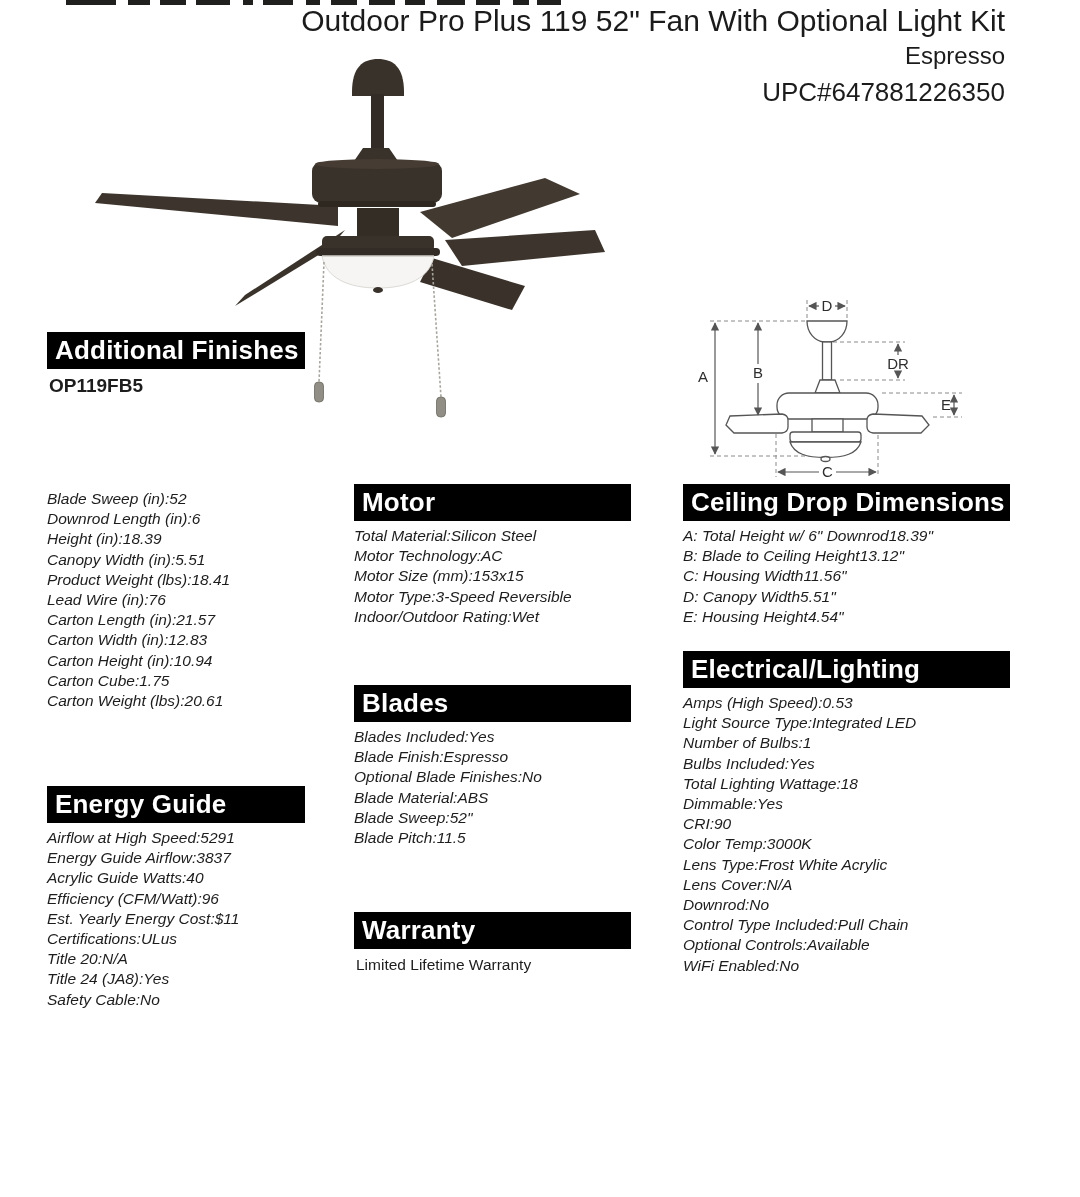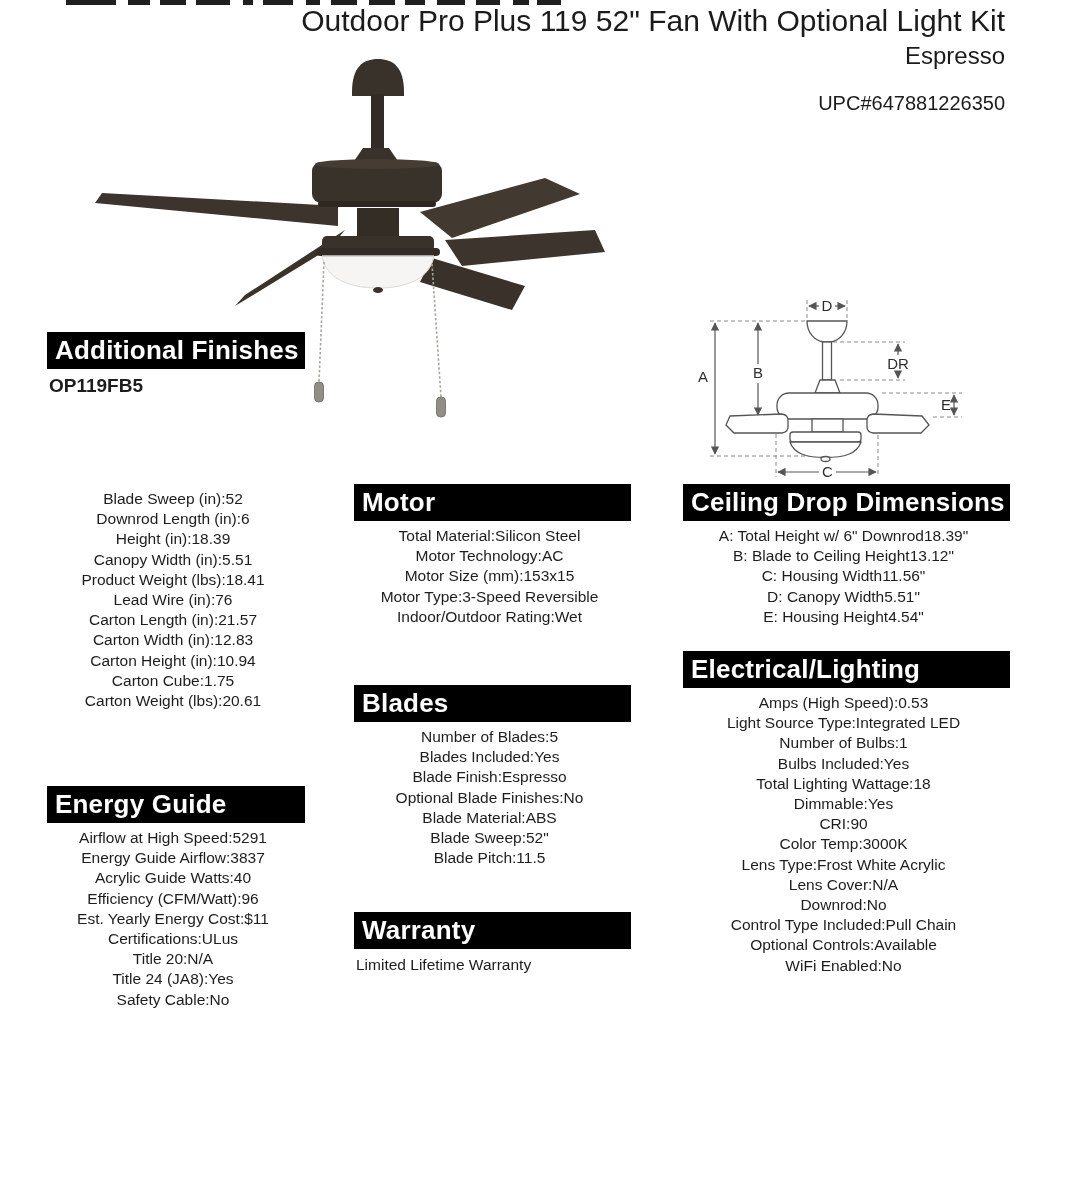--- a/index.html
+++ b/index.html
@@ -8,30 +8,30 @@
     position:relative; width:1080px; height:1197px; background:#fff;
     font-family:"Liberation Sans","DejaVu Sans",sans-serif; overflow:hidden; color:#1d1d1d;
   }
   
   .crop-marks { position:absolute; left:0; top:0; width:700px; height:6px; }
   .crop-marks i { position:absolute; top:0; height:5px; background:#20201e; display:block; }
   
   .title-block { position:absolute; top:3px; right:75px; text-align:right; }
   .title-block .title   { font-size:30px; line-height:36px; color:#1b1b1b; }
   .title-block .finish  { font-size:24px; line-height:30px; margin-top:2px; color:#1b1b1b; }
-  .title-block .upc     { font-size:20px; line-height:28px; margin-top:18px; color:#1b1b1b; }
+  .title-block .upc     { font-size:26px; line-height:28px; margin-top:7px; color:#1b1b1b; }
   
   .section { position:absolute; }
   .bar {
     width:100%; height:37px; line-height:37px; background:#000000; color:#ffffff;
     font-weight:bold; font-size:26px; padding-left:8px; letter-spacing:0.2px;
     white-space:nowrap; overflow:hidden;
   }
   .rows { margin-top:5px; padding-right:6px; }
-  .row { display:flex; justify-content:center; line-height:20.2px; font-size:15.5px; white-space:nowrap; }
+  .row { display:flex; justify-content:flex-start; line-height:20.2px; font-size:15.5px; white-space:nowrap;font-style:italic; }
   .row .lbl { text-align:left; }
   .row .val { text-align:right; }
   .free-text { margin-top:7px; font-size:15.5px; padding-left:2px; }
   .model-code { margin-top:6px; font-size:19px; font-weight:bold; padding-left:2px; }
   svg { position:absolute; }
 </style>
 </head>
 <body>
 
 <div class="page">
@@ -264,24 +264,20 @@
           <span class="lbl">Indoor/Outdoor Rating:</span>
           <span class="val">Wet</span>
         </div>
       </div>
   </div>
 
   <div class="section" style="left:354px; top:685px; width:277px;">
     <div class="bar">Blades</div>
     <div class="rows">
         <div class="row">
-          <span class="lbl">Number of Blades:</span>
-          <span class="val">5</span>
-        </div>
-        <div class="row">
           <span class="lbl">Blades Included:</span>
           <span class="val">Yes</span>
         </div>
         <div class="row">
           <span class="lbl">Blade Finish:</span>
           <span class="val">Espresso</span>
         </div>
         <div class="row">
           <span class="lbl">Optional Blade Finishes:</span>
           <span class="val">No</span>

